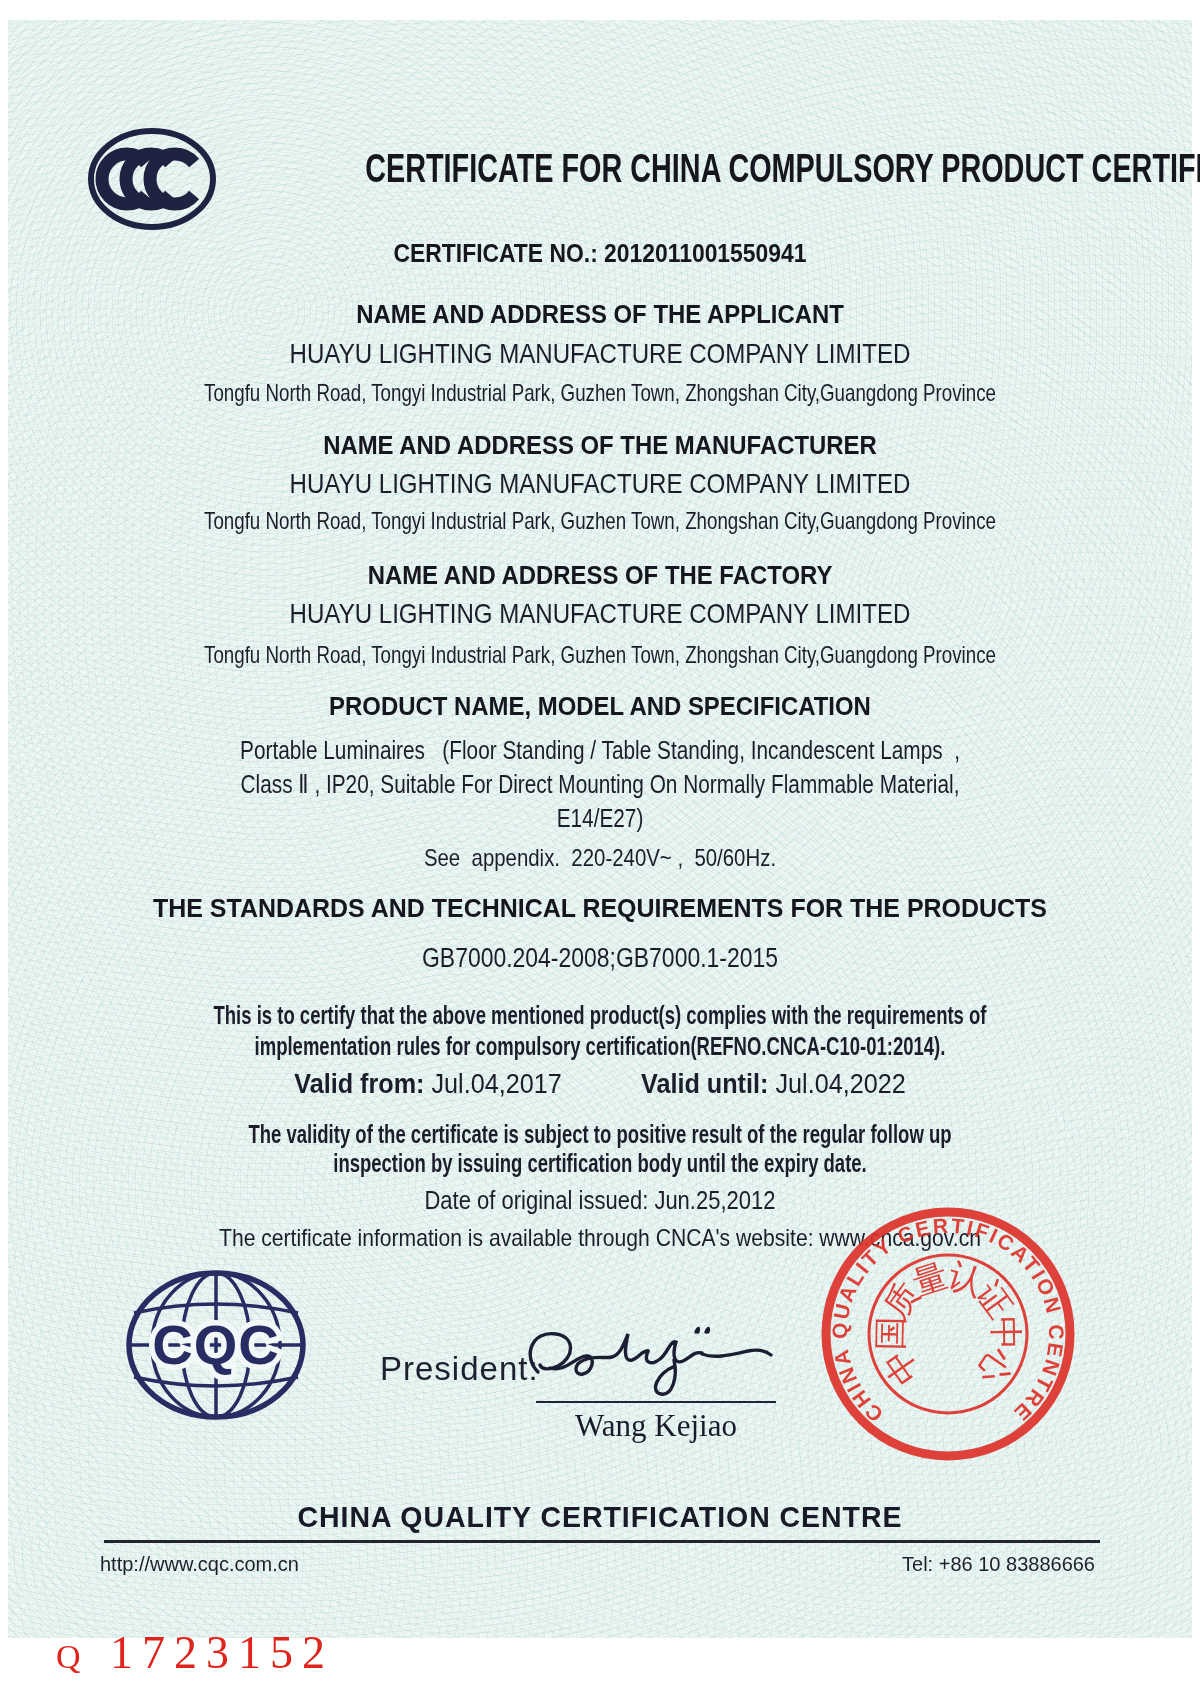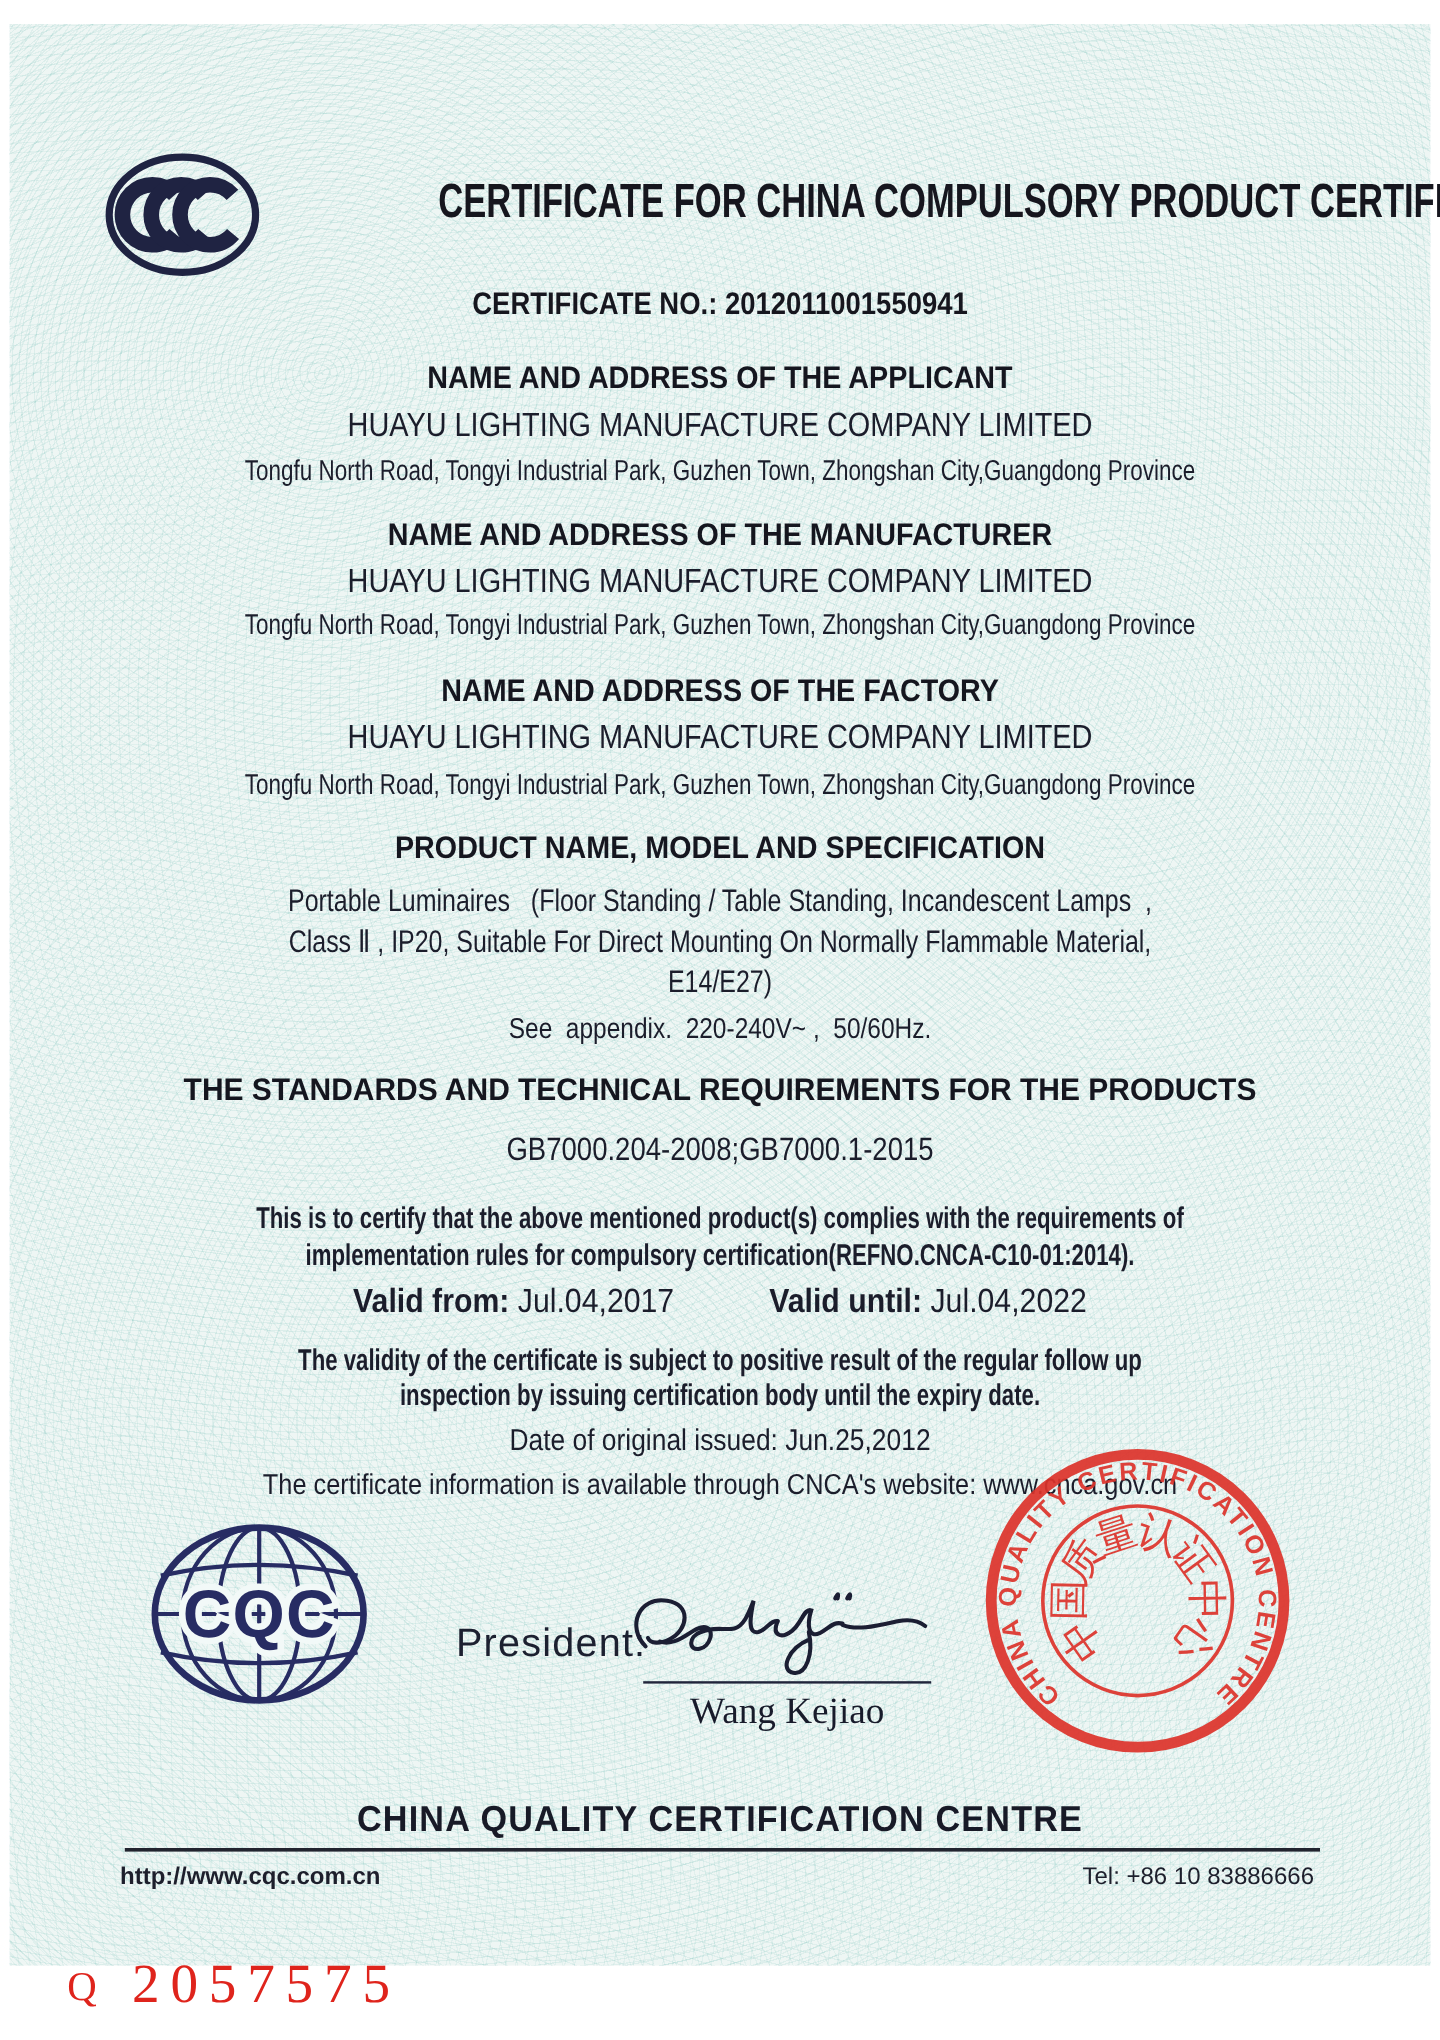--- a/index.html
+++ b/index.html
@@ -46,21 +46,21 @@
   .validrow{position:absolute;left:0;right:0;top:1068px;display:flex;justify-content:center;gap:88px;font-size:28px;white-space:nowrap;}
   .validnote{font-size:25px;font-weight:bold;line-height:29px;}
   .dateline{font-size:25px;}
   .webline{font-size:24px;}
   .president{position:absolute;left:380px;top:1350px;font-size:33px;letter-spacing:1px;color:#1c2030;white-space:nowrap;}
   .sigline{position:absolute;left:536px;top:1401px;width:240px;height:2px;background:#20243a;}
   .wang{position:absolute;left:536px;top:1408px;width:240px;text-align:center;font-family:"Liberation Serif",serif;font-size:31px;color:#181b2b;}
   .org{top:1500px;font-size:30px;font-weight:bold;letter-spacing:1px;color:#181a27;}
   .rule{position:absolute;left:104px;top:1540px;width:996px;height:3px;background:#22242f;}
   .foot{position:absolute;top:1553px;font-size:20px;color:#1d1f2c;white-space:pre;}
-  .foot-url{left:100px;font-weight:bold;}
+  .foot-url{left:100px;}
   .foot-addr{left:384px;}
   .foot-tel{right:105px;}
   .serial-q{position:absolute;left:56px;top:1638px;font-family:"Liberation Serif",serif;font-size:34px;color:#df241c;}
   .serial-num{position:absolute;left:110px;top:1626px;font-family:"Liberation Serif",serif;font-size:46px;letter-spacing:9px;color:#df241c;}
   svg{display:block;}
 </style>
 </head>
 <body>
 
 <div class="page">
@@ -158,14 +158,14 @@
       <text transform="translate(183.5,167.3) rotate(125)" dy="12">心</text>
     </g>
   </svg>
 
   <div class="cline org sx95">CHINA QUALITY CERTIFICATION CENTRE</div>
   <div class="rule"></div>
   <div class="foot foot-url">http://www.cqc.com.cn</div>
   <div class="foot foot-tel">Tel: +86 10 83886666</div>
 
   <div class="serial-q">Q</div>
-  <div class="serial-num">2057575</div>
+  <div class="serial-num">1723152</div>
 </div>
 
 </body></html>

